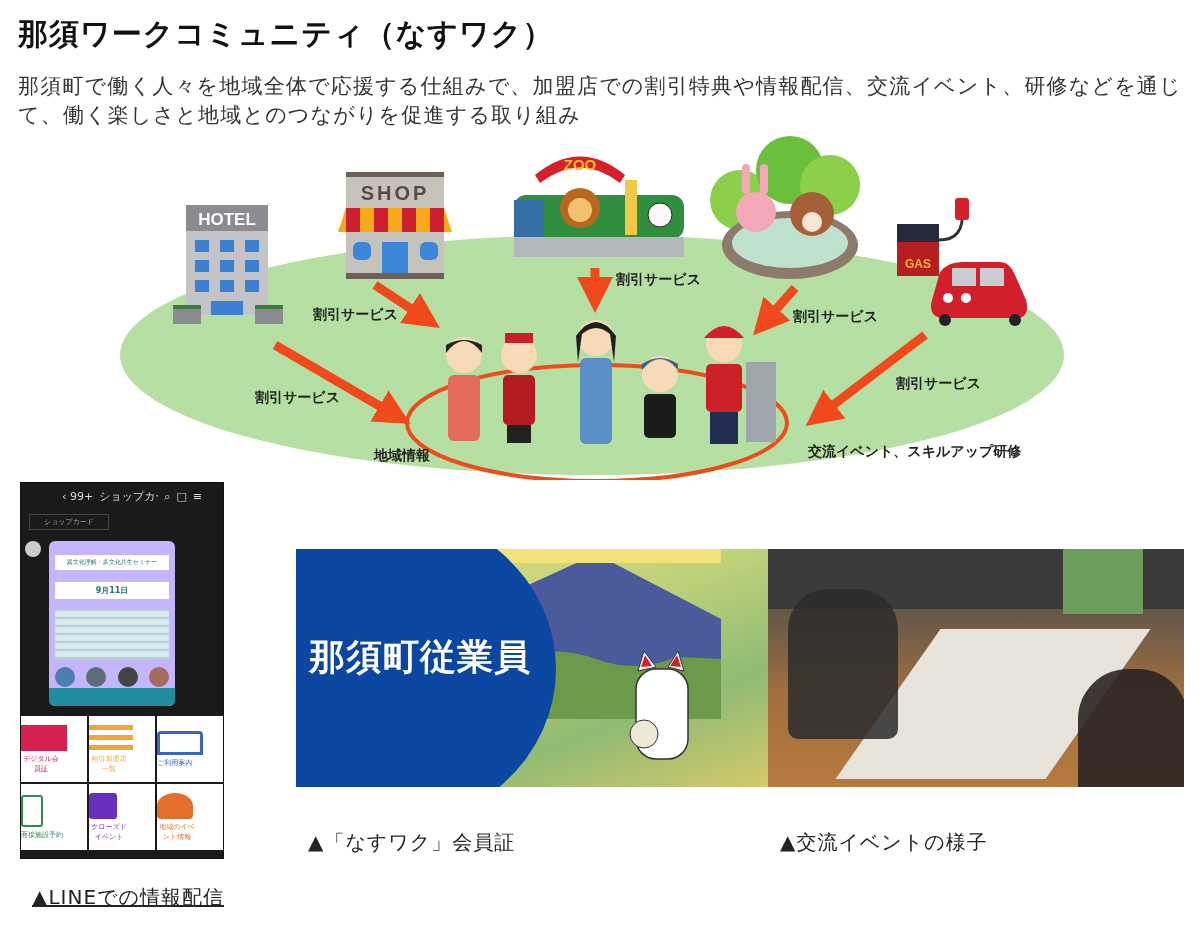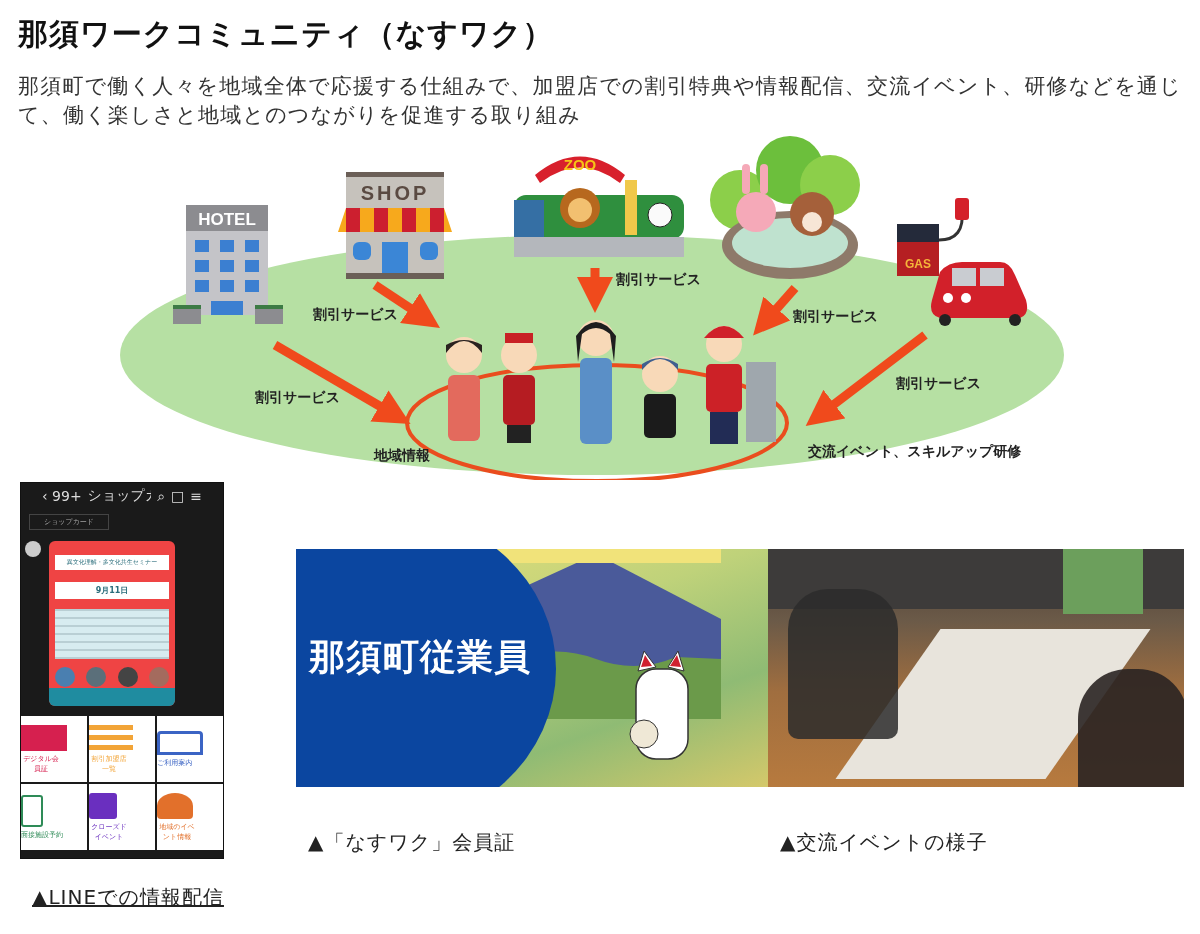--- a/index.html
+++ b/index.html
@@ -6,23 +6,23 @@
   body { width:1200px; height:934px; position:relative; overflow:hidden;
          font-family:"DejaVu Sans","Liberation Sans",sans-serif; color:#222; }
   .abs { position:absolute; }
   #title { left:18px; top:14px; font-size:30px; font-weight:bold; color:#111; letter-spacing:1px; white-space:nowrap; }
   #desc { left:18px; top:72px; width:1170px; font-size:21px; line-height:29px; color:#333; letter-spacing:1.2px; }
   
   #diagram { left:0; top:130px; width:1200px; height:350px; }
   .svc { font-size:14px; color:#222; white-space:nowrap; font-weight:bold; }
   
   #phone { left:20px; top:482px; width:202px; height:375px; background:#1a1a1a; border:1px solid #111; overflow:hidden; }
-  .ph-head { height:26px; display:flex; align-items:center; color:#ddd; font-size:14px; padding:0 21px; gap:6px; }
+  .ph-head { height:26px; display:flex; align-items:center; color:#ddd; font-size:11px; padding:0 21px; gap:6px;margin-left:20px; }
   .ph-tag { margin:4px 8px; font-size:7px; color:#aaa; border:1px solid #444; display:inline-block; padding:2px 14px; }
-  .ph-card { position:absolute; left:28px; top:58px; width:126px; height:165px; background:#ef4444; border-radius:6px; overflow:hidden; }
+  .ph-card { position:absolute; left:28px; top:58px; width:126px; height:165px; background:#c4b5fd; border-radius:6px; overflow:hidden; }
   .ph-avatar { position:absolute; left:4px; top:58px; width:16px; height:16px; border-radius:50%; background:#ccc; }
   .ph-grid { position:absolute; left:0; top:233px; width:202px; height:134px; display:grid; grid-template-columns:repeat(3,1fr); grid-template-rows:repeat(2,1fr); gap:2px; background:#1a1a1a; }
   .ph-cell { background:#fff; display:flex; flex-direction:column; align-items:flex-start; justify-content:center; font-size:7px; text-align:center; gap:3px; }
   
   #card { left:296px; top:549px; width:490px; height:238px; overflow:hidden; background:linear-gradient(160deg,#e9e07a 0%,#bfd27a 40%,#8fbb74 70%,#d8c96a 100%); }
   #photo { left:768px; top:549px; width:416px; height:238px; overflow:hidden;
            background:linear-gradient(180deg,#4a3d33 0%,#6b5a48 30%,#a06e3f 60%,#b77a3e 100%); }
   .cap { font-size:20px; color:#222; white-space:nowrap; letter-spacing:1px; }
 </style>
 </head>

